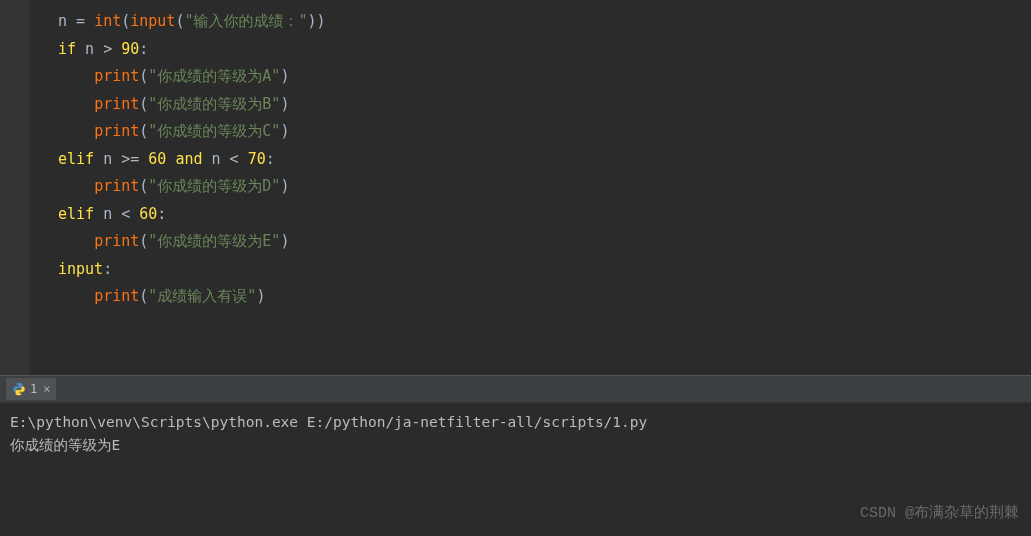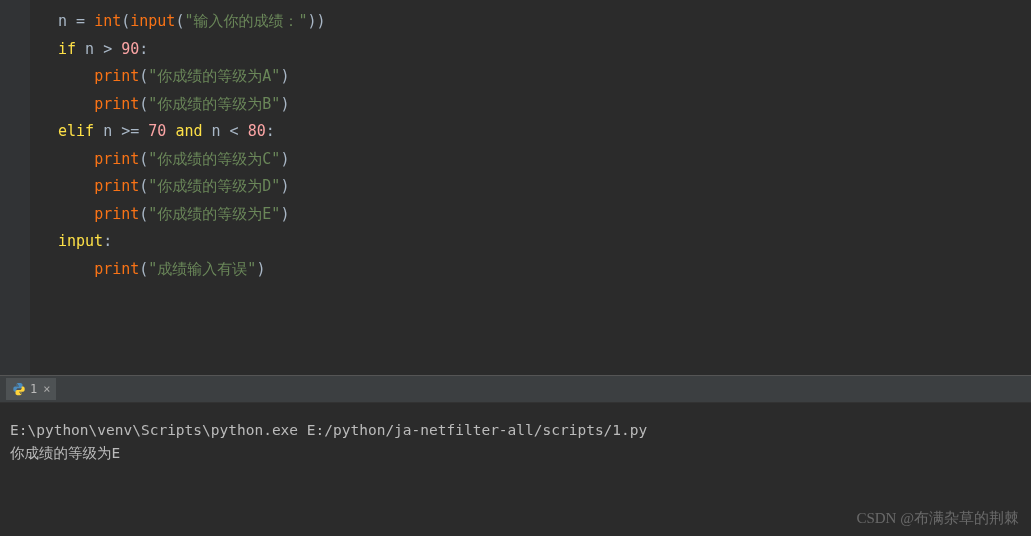--- a/index.html
+++ b/index.html
@@ -26,21 +26,21 @@
     flex: 1;
     padding: 8px 0 0 28px;
     line-height: 27.5px;
     font-size: 15px;
     position: relative;
   }
   .line { white-space: pre; }
   .kw { color: #fde047; }
   .builtin { color: #f97316; }
   .str { color: #6a8759; }
-  .num { color: #fca5a5; }
+  .num { color: #fde047; }
   .id { color: #a9b7c6; }
   .op { color: #a9b7c6; }
 
   .panel-divider {
     height: 1px;
     background: #555;
   }
   .console-panel {
     background: #2b2b2b;
     height: 160px;
@@ -70,52 +70,53 @@
     height: 14px;
     display: inline-block;
   }
   .close-x {
     color: #aaa;
     font-size: 12px;
     padding-left: 2px;
     cursor: pointer;
   }
   .console-output {
-    padding: 16px 10px;
+    padding: 8px 10px;
     line-height: 23px;
     font-size: 14.5px;
     color: #bbbbbb;
     font-family: "Consolas", "Monaco", monospace;
   }
   .user-input { color: #6a8759; }
   .watermark {
     position: absolute;
     right: 12px;
-    bottom: 8px;
+    bottom: 14px;
     color: rgba(220,220,220,0.35);
     font-size: 15px;
-    font-family: Liberation Serif, serif;
+    font-family: Liberation Mono, monospace;
     pointer-events: none;
   }
   .root { position: relative; width: 1031px; height: 536px; }
 </style>
 </head>
 <body>
 
 <div class="root">
   <div class="editor-area">
     <div class="gutter"></div>
     <div class="code-content" id="code-content">
         <div class="line"><span class="id">n</span><span class="op"> = </span><span class="builtin">int</span><span class="op">(</span><span class="builtin">input</span><span class="op">(</span><span class="str">"输入你的成绩："</span><span class="op">))</span></div>
         <div class="line"><span class="kw">if</span><span class="op"> n &gt; </span><span class="num">90</span><span class="op">:</span></div>
         <div class="line">    <span class="builtin">print</span><span class="op">(</span><span class="str">"你成绩的等级为A"</span><span class="op">)</span></div>
         <div class="line">    <span class="builtin">print</span><span class="op">(</span><span class="str">"你成绩的等级为B"</span><span class="op">)</span></div>
-        <div class="line"><span class="kw">elif</span><span class="op"> n &gt;= </span><span class="num">70</span><span class="op"> </span><span class="kw">and</span><span class="op"> n &lt; </span><span class="num">80</span><span class="op">:</span></div>
         <div class="line">    <span class="builtin">print</span><span class="op">(</span><span class="str">"你成绩的等级为C"</span><span class="op">)</span></div>
+        <div class="line"><span class="kw">elif</span><span class="op"> n &gt;= </span><span class="num">60</span><span class="op"> </span><span class="kw">and</span><span class="op"> n &lt; </span><span class="num">70</span><span class="op">:</span></div>
         <div class="line">    <span class="builtin">print</span><span class="op">(</span><span class="str">"你成绩的等级为D"</span><span class="op">)</span></div>
+        <div class="line"><span class="kw">elif</span><span class="op"> n &lt; </span><span class="num">60</span><span class="op">:</span></div>
         <div class="line">    <span class="builtin">print</span><span class="op">(</span><span class="str">"你成绩的等级为E"</span><span class="op">)</span></div>
         <div class="line"><span class="kw">input</span><span class="op">:</span></div>
         <div class="line">    <span class="builtin">print</span><span class="op">(</span><span class="str">"成绩输入有误"</span><span class="op">)</span></div>
       </div>
   </div>
 
   <div class="panel-divider"></div>
 
   <div class="console-panel">
     <div class="console-tabs">

